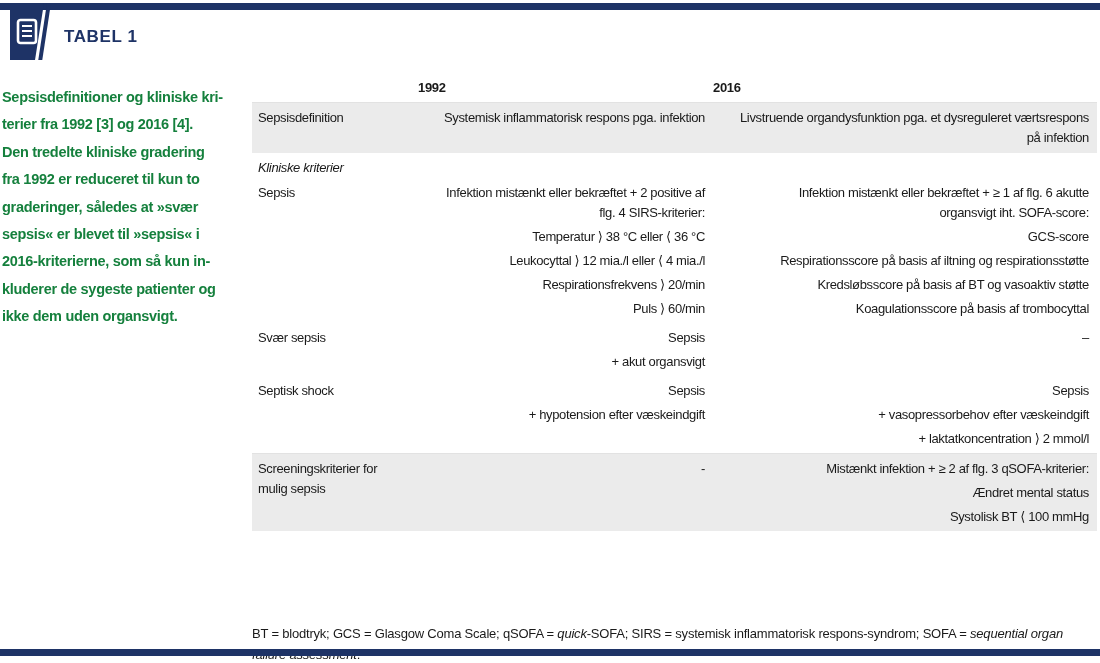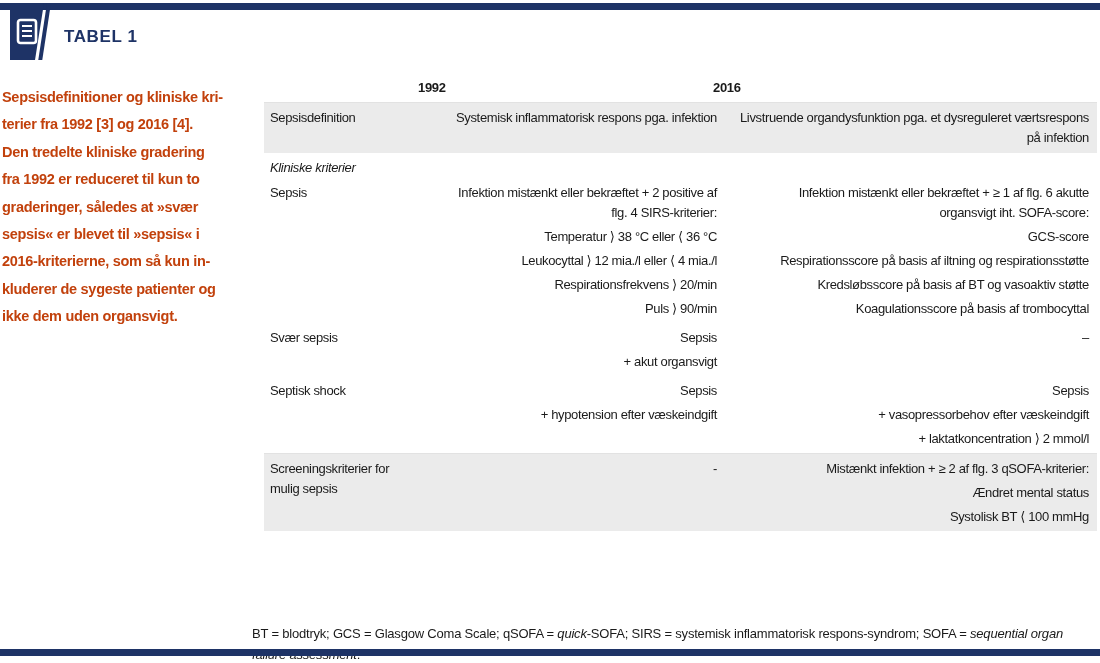--- a/index.html
+++ b/index.html
@@ -23,31 +23,31 @@
     position:absolute;left:47px;top:3px;width:4px;height:57px;background:var(--navy);
     transform:skewX(-8.7deg);transform-origin:top left;
   }
   .title{
     position:absolute;left:64px;top:27px;font-size:17px;font-weight:bold;
     color:var(--navy);letter-spacing:.6px;text-align:center;
   }
   .caption{
     position:absolute;left:2px;top:84px;width:252px;
     font-size:14.5px;font-weight:bold;line-height:27.4px;letter-spacing:-.3px;
-    white-space:pre-line;color:#c2410c;
+    white-space:pre-line;color:#15803d;
   }
   .tbl{
     position:absolute;left:252px;top:78px;width:845px;
     font-size:13px;letter-spacing:-.35px;line-height:20px;
   }
   .thead{
     display:grid;grid-template-columns:160px 295px 1fr;
     padding:0 0 4px 6px;font-weight:bold;font-size:13px;
   }
-  .trow{display:grid;grid-template-columns:160px 295px 1fr;padding:5px 0 0 6px;margin-left:12px;}
+  .trow{display:grid;grid-template-columns:160px 295px 1fr;padding:5px 0 0 6px;}
   .trow.shaded{background:var(--row_shade);border-top:1px solid #e2e2e2;}
   .trow .label,.cell .item{white-space:pre-line;}
   .cell .item{margin-bottom:4px;padding-right:8px;text-align:right;}
   .trow.r-def{padding-bottom:1px;}
   .trow.r-sepsis{padding-top:4px;}
   .section-label{font-style:italic;padding-bottom:1px;}
   .footnote{
     position:absolute;left:252px;top:623px;width:845px;
     font-size:13px;line-height:21px;letter-spacing:-.2px;
   }
@@ -110,21 +110,21 @@
     </div>
 
     <div class="trow r-sepsis">
       <div class="label">Sepsis</div>
       <div class="cell">
         <div class="item">Infektion mistænkt eller bekræftet + 2 positive af
 flg. 4 SIRS-kriterier:</div>
         <div class="item">Temperatur ⟩ 38 °C eller ⟨ 36 °C</div>
         <div class="item">Leukocyttal ⟩ 12 mia./l eller ⟨ 4 mia./l</div>
         <div class="item">Respirationsfrekvens ⟩ 20/min</div>
-        <div class="item">Puls ⟩ 90/min</div>
+        <div class="item">Puls ⟩ 60/min</div>
       </div>
       <div class="cell">
         <div class="item">Infektion mistænkt eller bekræftet + ≥ 1 af flg. 6 akutte
 organsvigt iht. SOFA-score:</div>
         <div class="item">GCS-score</div>
         <div class="item">Respirationsscore på basis af iltning og respirationsstøtte</div>
         <div class="item">Kredsløbsscore på basis af BT og vasoaktiv støtte</div>
         <div class="item">Koagulationsscore på basis af trombocyttal</div>
       </div>
     </div>

